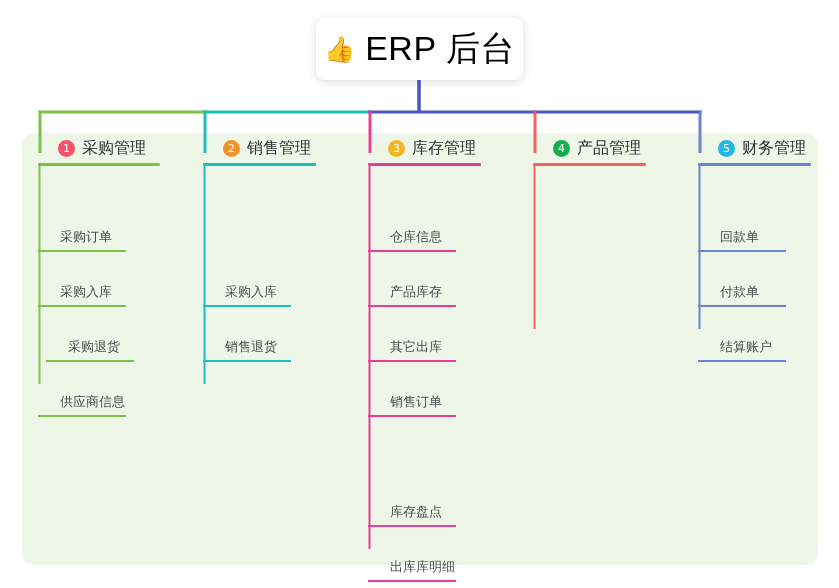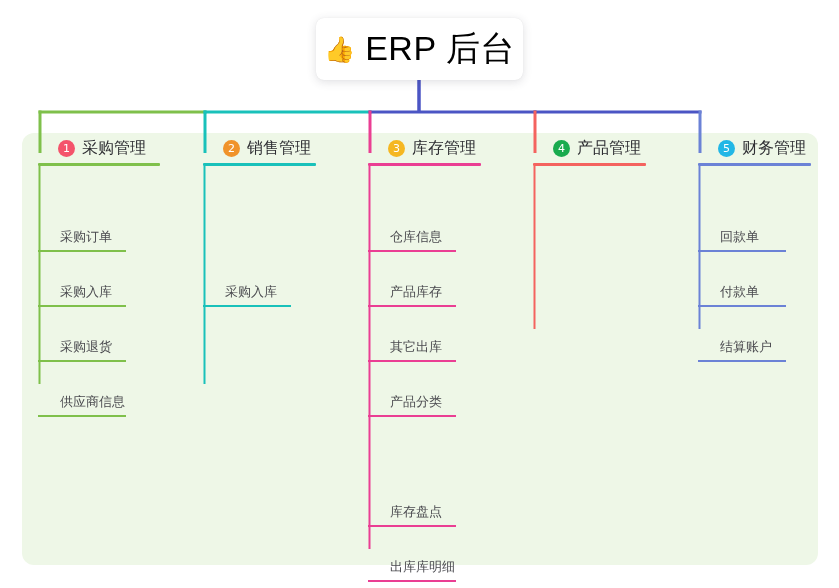--- a/index.html
+++ b/index.html
@@ -176,39 +176,43 @@
         <div class="header-rule" style="background: rgb(127, 192, 75); width: 122px;"></div>
         <div class="leaf-wrap" style="height: 240px;">
           <div class="leaf" style="top: 46px; left: 0px; width: 150px;">
             <span class="leaf-text">采购订单</span>
             <div class="leaf-rule" style="background: rgb(127, 192, 75); width: 88px;"></div>
           </div>
           <div class="leaf" style="top: 101px; left: 0px; width: 150px;">
             <span class="leaf-text">采购入库</span>
             <div class="leaf-rule" style="background: rgb(127, 192, 75); width: 88px;"></div>
           </div>
-          <div class="leaf" style="top: 156px; left: 0px; width: 150px; padding-left: 31px;">
+          <div class="leaf" style="top: 156px; left: 8px; width: 150px; padding-left: 31px;">
             <span class="leaf-text">采购退货</span>
             <div class="leaf-rule" style="background: rgb(127, 192, 75); width: 88px;"></div>
           </div>
           <div class="leaf" style="top: 211px; left: 0px; width: 150px;">
             <span class="leaf-text">供应商信息</span>
             <div class="leaf-rule" style="background: rgb(127, 192, 75); width: 88px;"></div>
           </div>
         </div>
       </div>
       <div class="column" style="left: 203px; width: 150px;">
         <div class="col-header">
           <span class="badge" style="background: rgb(240, 147, 42);">2</span>
           <span class="col-title">销售管理</span>
         </div>
         <div class="header-rule" style="background: rgb(25, 193, 186); width: 113px;"></div>
         <div class="leaf-wrap" style="height: 240px;">
           <div class="leaf" style="top: 101px; left: 0px; width: 150px;">
             <span class="leaf-text">采购入库</span>
+            <div class="leaf-rule" style="background: rgb(25, 193, 186); width: 88px;"></div>
+          </div>
+          <div class="leaf" style="top: 156px; left: 0px; width: 150px;">
+            <span class="leaf-text">销售退货</span>
             <div class="leaf-rule" style="background: rgb(25, 193, 186); width: 88px;"></div>
           </div>
         </div>
       </div>
       <div class="column" style="left: 368px; width: 150px;">
         <div class="col-header">
           <span class="badge" style="background: rgb(245, 183, 33);">3</span>
           <span class="col-title">库存管理</span>
         </div>
         <div class="header-rule" style="background: rgb(234, 62, 147); width: 113px;"></div>
@@ -219,21 +223,21 @@
           </div>
           <div class="leaf" style="top: 101px; left: 0px; width: 150px;">
             <span class="leaf-text">产品库存</span>
             <div class="leaf-rule" style="background: rgb(234, 62, 147); width: 88px;"></div>
           </div>
           <div class="leaf" style="top: 156px; left: 0px; width: 150px;">
             <span class="leaf-text">其它出库</span>
             <div class="leaf-rule" style="background: rgb(234, 62, 147); width: 88px;"></div>
           </div>
           <div class="leaf" style="top: 211px; left: 0px; width: 150px;">
-            <span class="leaf-text">产品分类</span>
+            <span class="leaf-text">销售订单</span>
             <div class="leaf-rule" style="background: rgb(234, 62, 147); width: 88px;"></div>
           </div>
           <div class="leaf" style="top: 321px; left: 0px; width: 150px;">
             <span class="leaf-text">库存盘点</span>
             <div class="leaf-rule" style="background: rgb(234, 62, 147); width: 88px;"></div>
           </div>
           <div class="leaf" style="top: 376px; left: 0px; width: 150px;">
             <span class="leaf-text">出库库明细</span>
             <div class="leaf-rule" style="background: rgb(234, 62, 147); width: 88px;"></div>
           </div>

